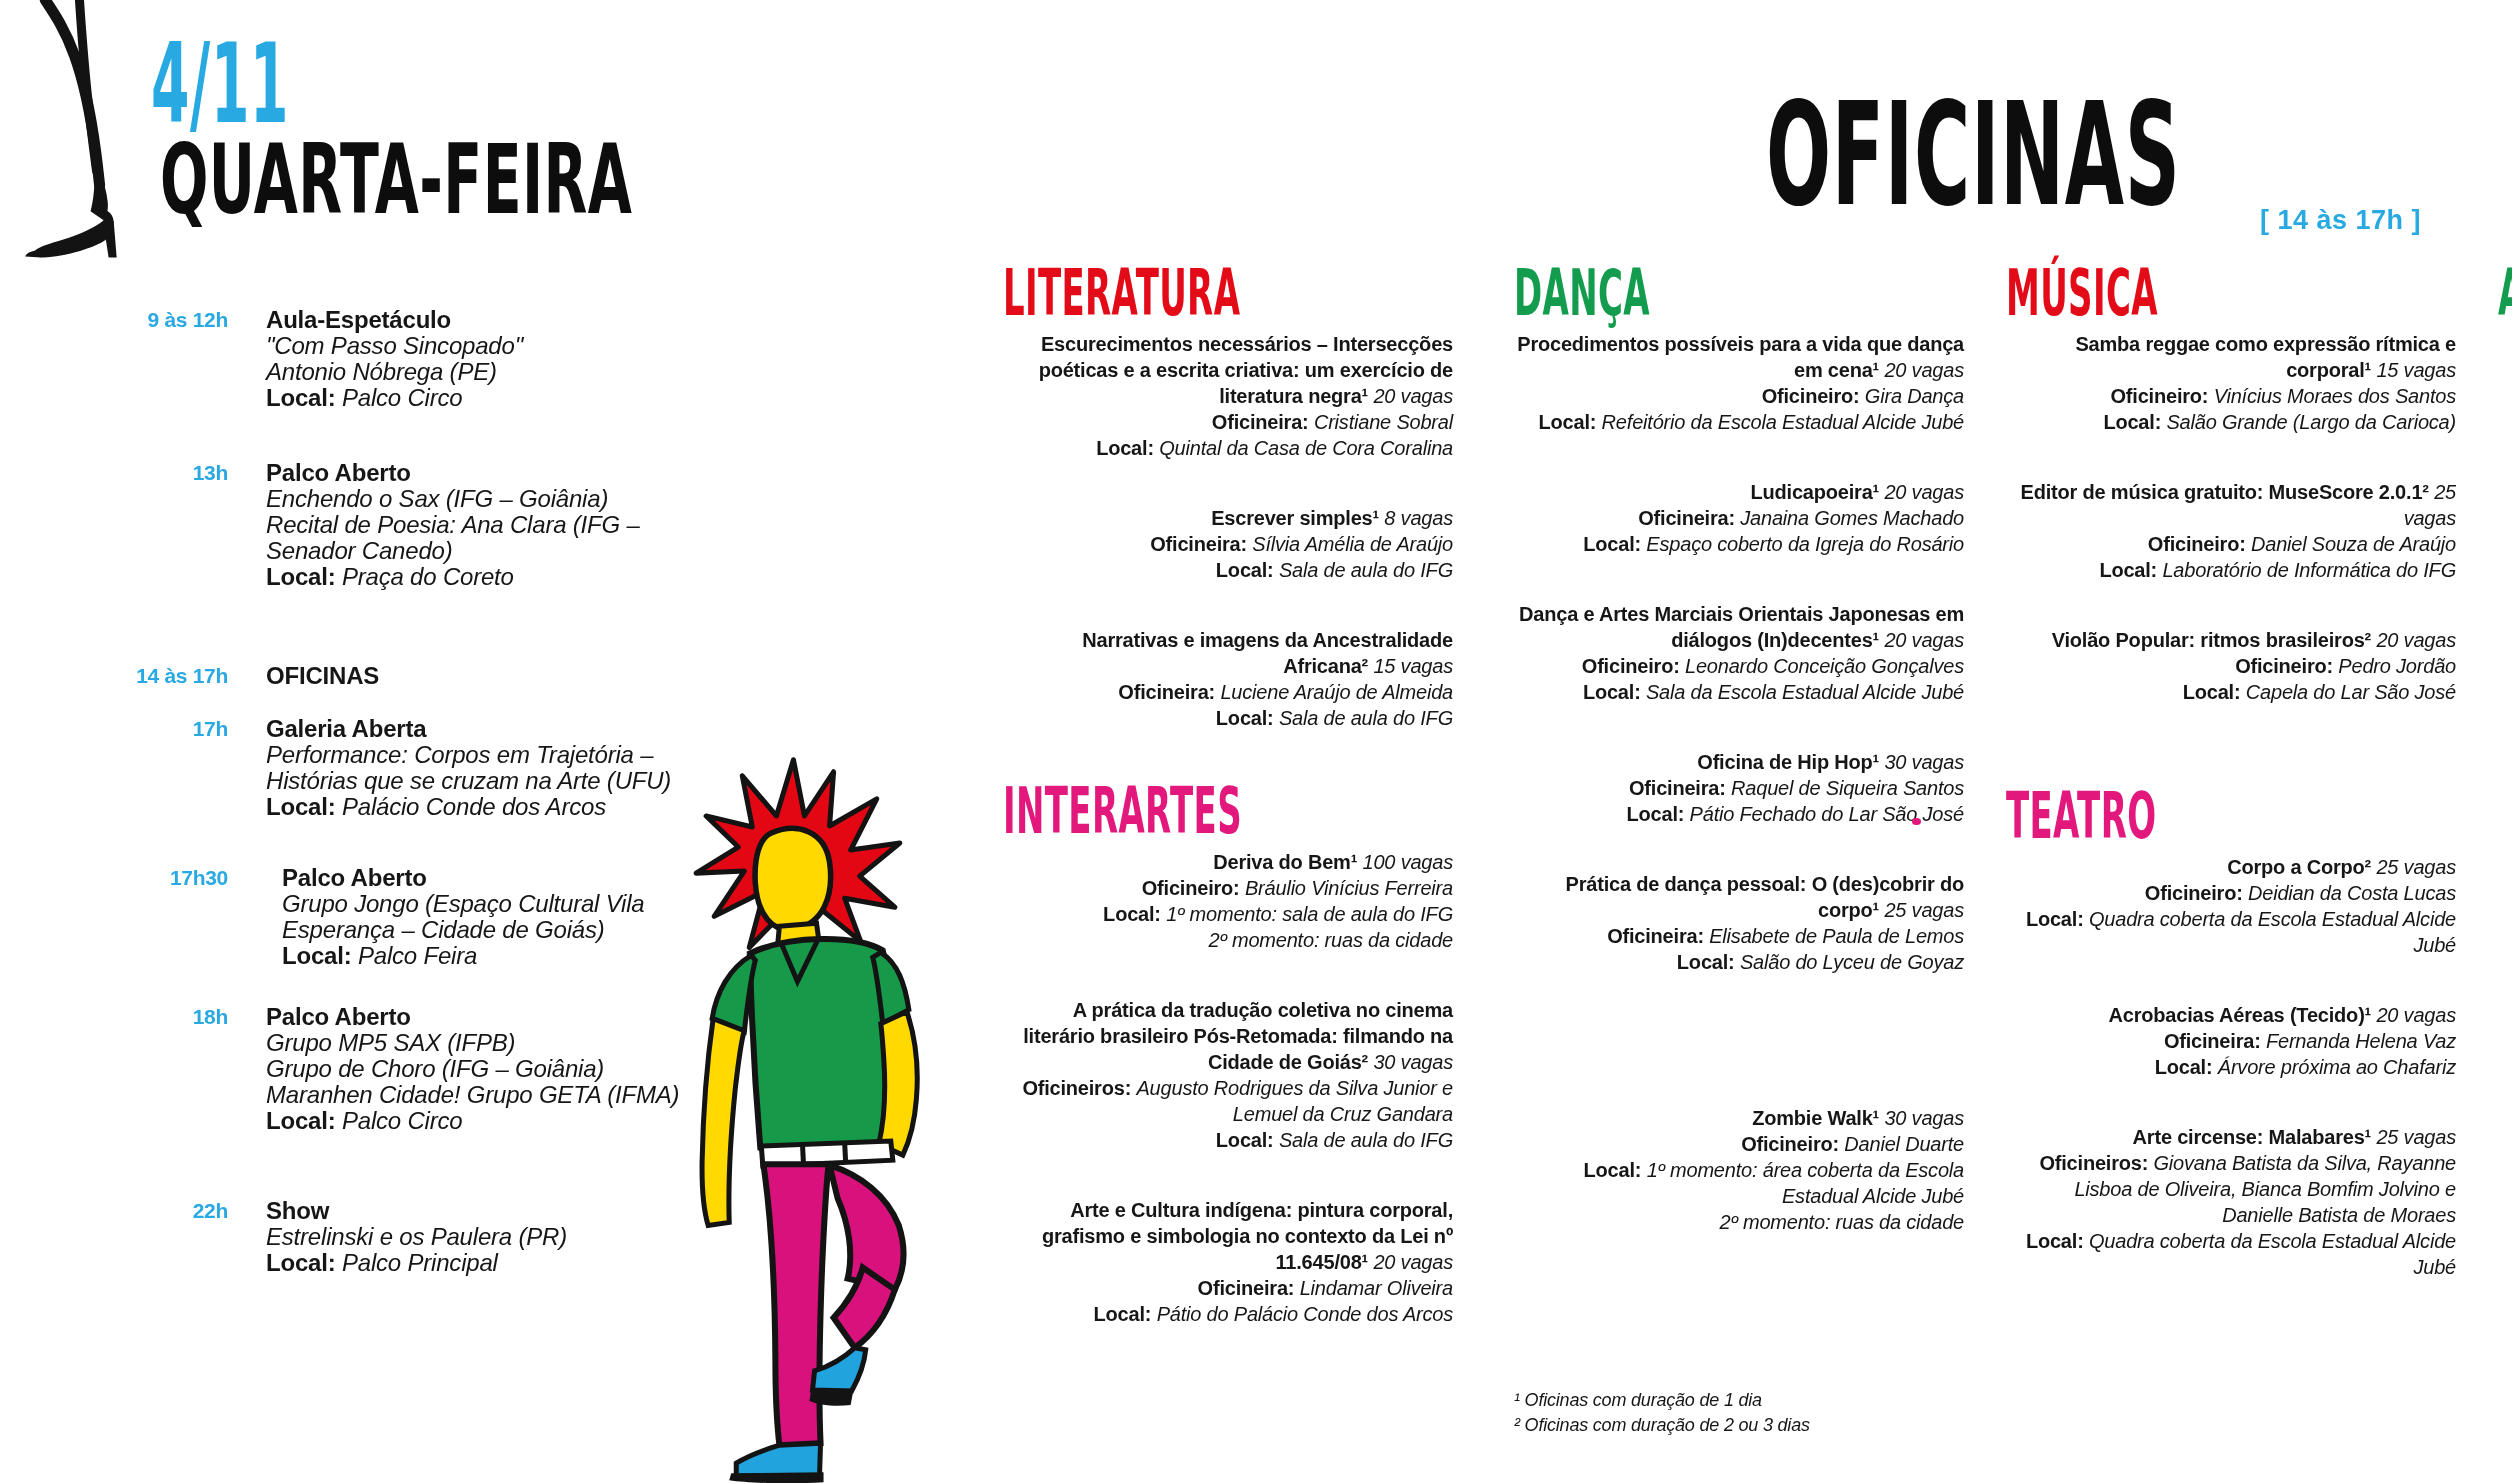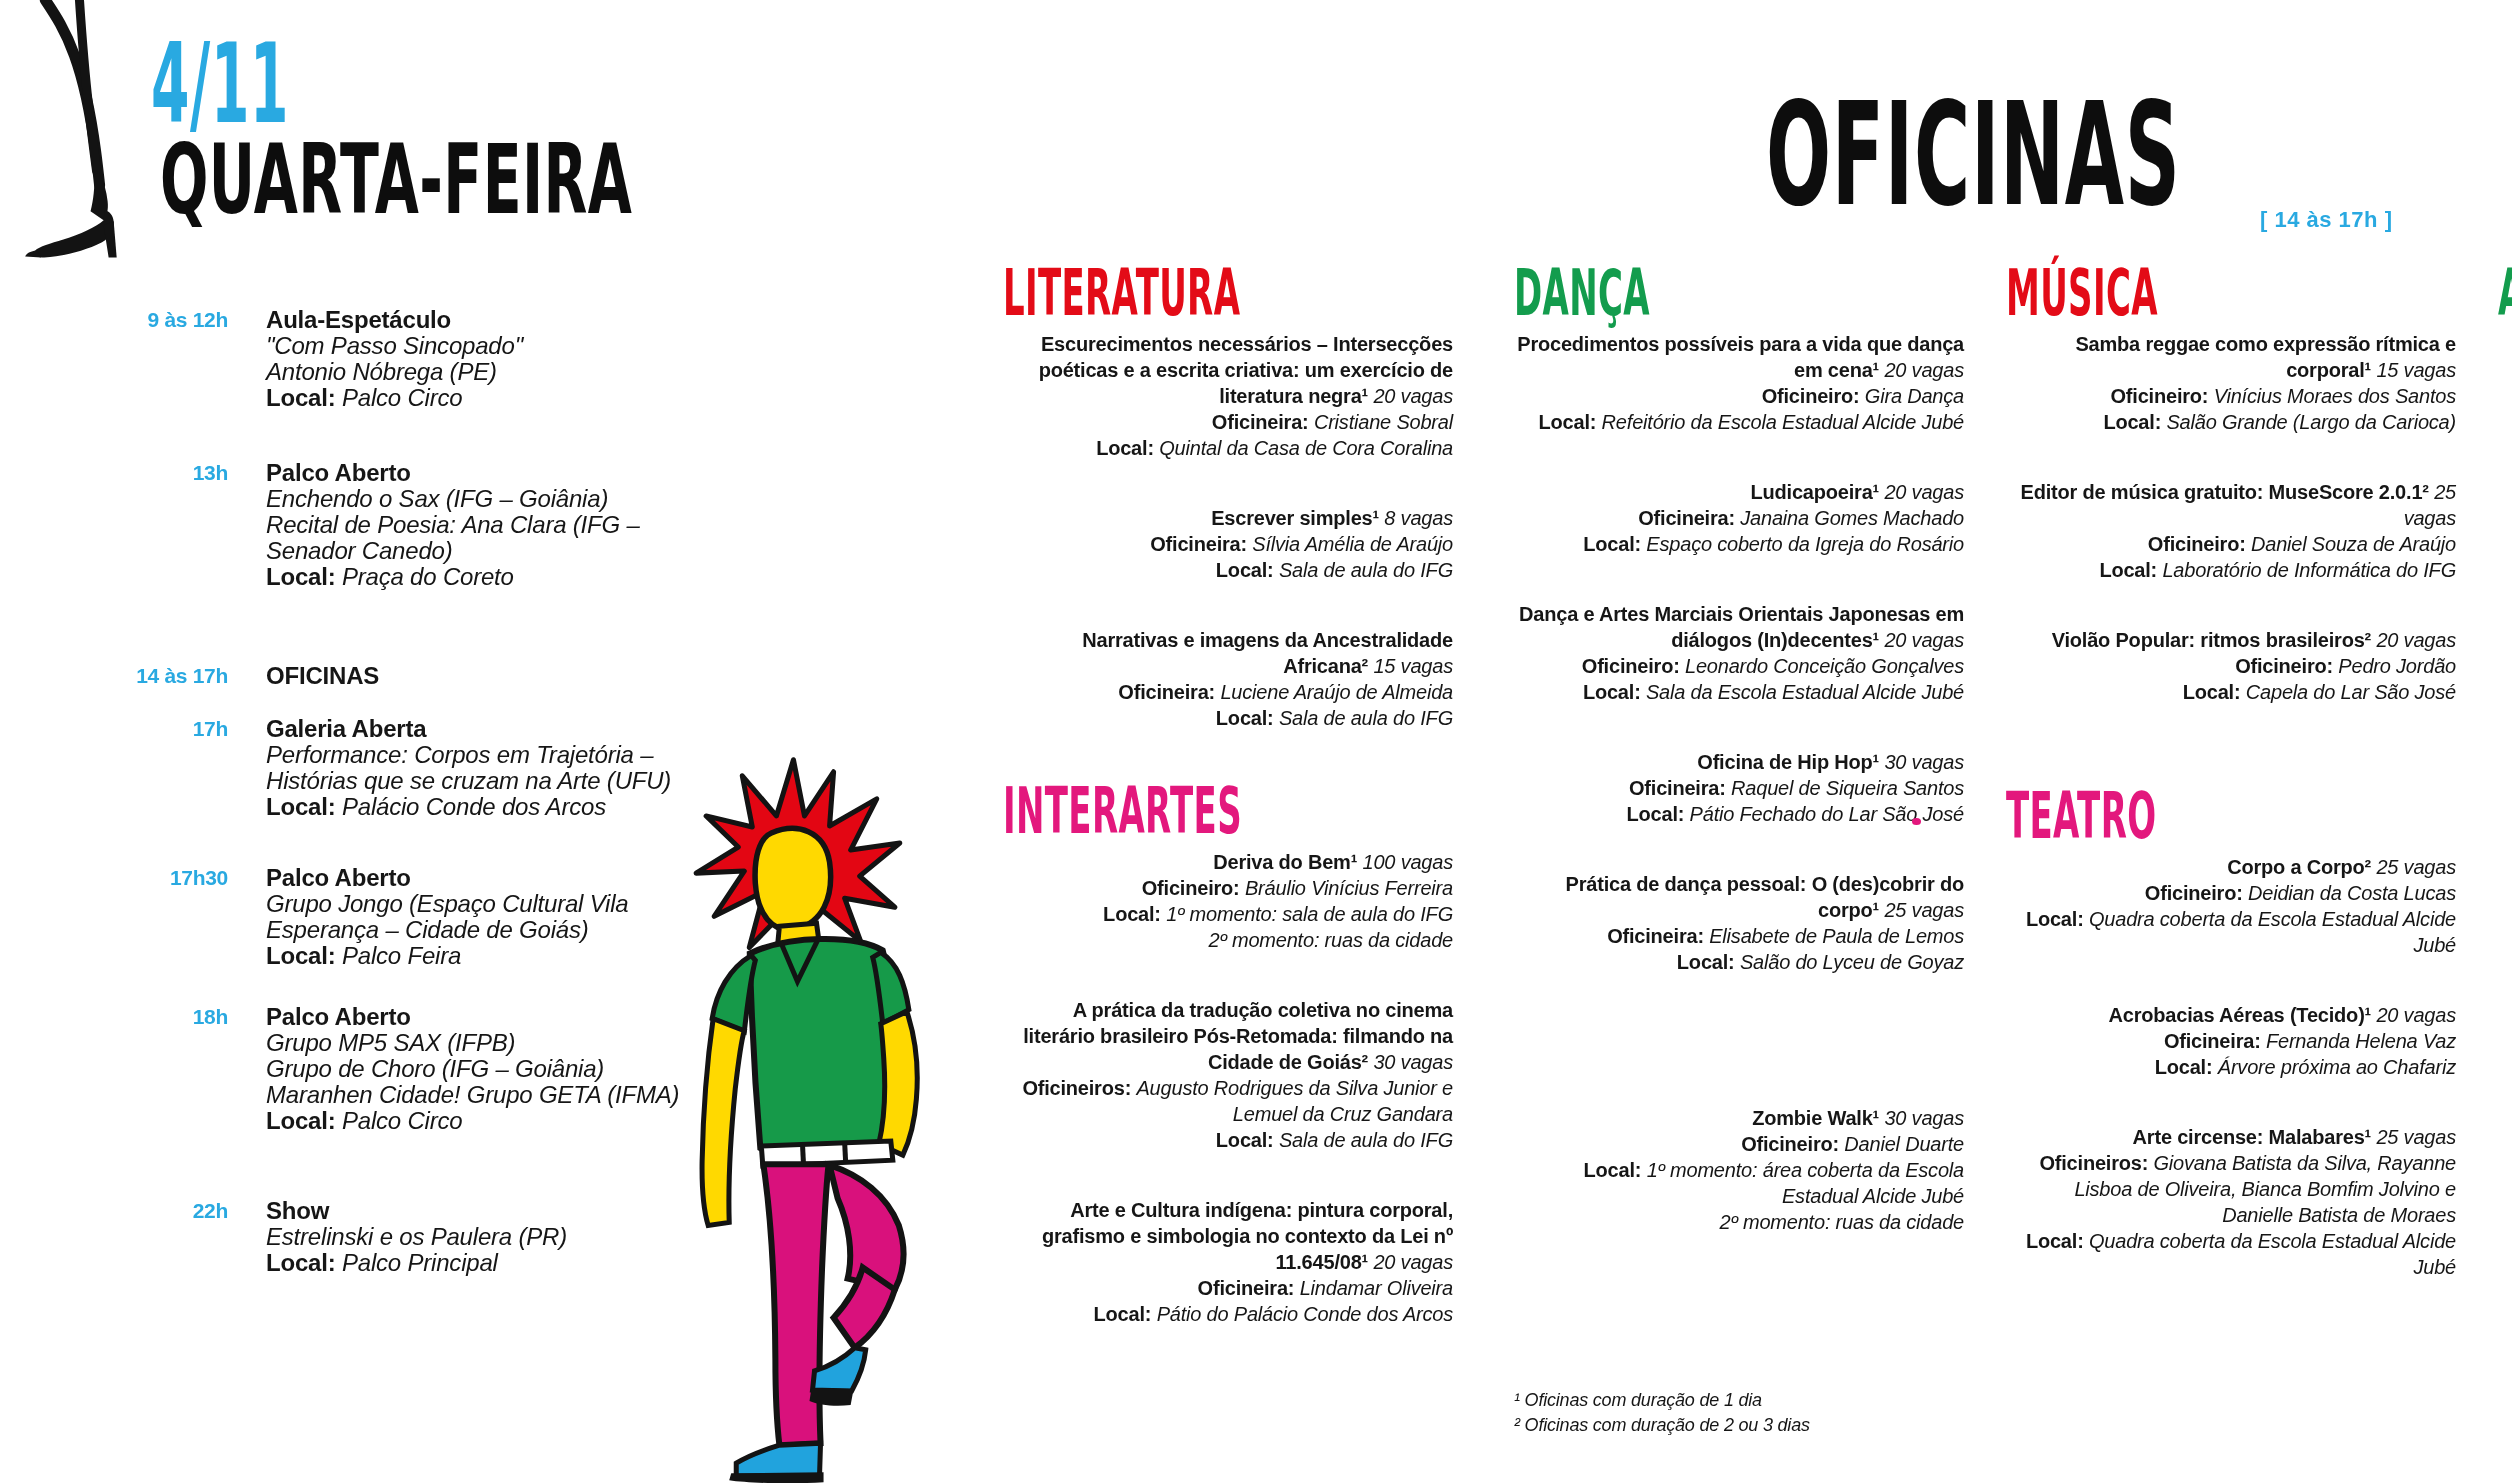--- a/index.html
+++ b/index.html
@@ -72,21 +72,21 @@
   <div class="abs" style="left:151px;top:54px;">
     <span class="hand h-date">4/11</span>
   </div>
   <div class="abs" style="left:160px;top:153px;">
     <span class="hand h-day">QUARTA-FEIRA</span>
   </div>
 
   <div class="abs" style="left:1766px;top:115px;">
     <span class="hand h-oficinas">OFICINAS</span>
   </div>
-  <div class="abs" style="left:2260px;top:205px;font-size:22px;line-height:30px;font-weight:700;color:var(--blue);letter-spacing:0.5px;">[ 14 às 17h ]</div>
+  <div class="abs" style="left:2260px;top:205px;font-size:27px;line-height:30px;font-weight:700;color:var(--blue);letter-spacing:0.5px;">[ 14 às 17h ]</div>
 
   <div class="srow" style="top:307px;">
     <div class="stime">9 às 12h</div>
     <div class="scontent">
       <p class="ev-title">Aula-Espetáculo</p>
       <p class="ev-line">"Com Passo Sincopado"</p>
       <p class="ev-line">Antonio Nóbrega (PE)</p>
       <p class="ev-local"><b>Local:</b> <i>Palco Circo</i></p>
     </div>
   </div>
@@ -110,21 +110,21 @@
 
   <div class="srow" style="top:716px;">
     <div class="stime">17h</div>
     <div class="scontent">
       <p class="ev-title">Galeria Aberta</p>
       <p class="ev-line">Performance: Corpos em Trajetória – Histórias que se cruzam na Arte (UFU)</p>
       <p class="ev-local"><b>Local:</b> <i>Palácio Conde dos Arcos</i></p>
     </div>
   </div>
 
-  <div class="srow" style="top:865px;">
+  <div class="srow" style="top:865px;gap:16px;">
     <div class="stime">17h30</div>
     <div class="scontent">
       <p class="ev-title">Palco Aberto</p>
       <p class="ev-line">Grupo Jongo (Espaço Cultural Vila Esperança – Cidade de Goiás)</p>
       <p class="ev-local"><b>Local:</b> <i>Palco Feira</i></p>
     </div>
   </div>
 
   <div class="srow" style="top:1004px;">
     <div class="stime">18h</div>

